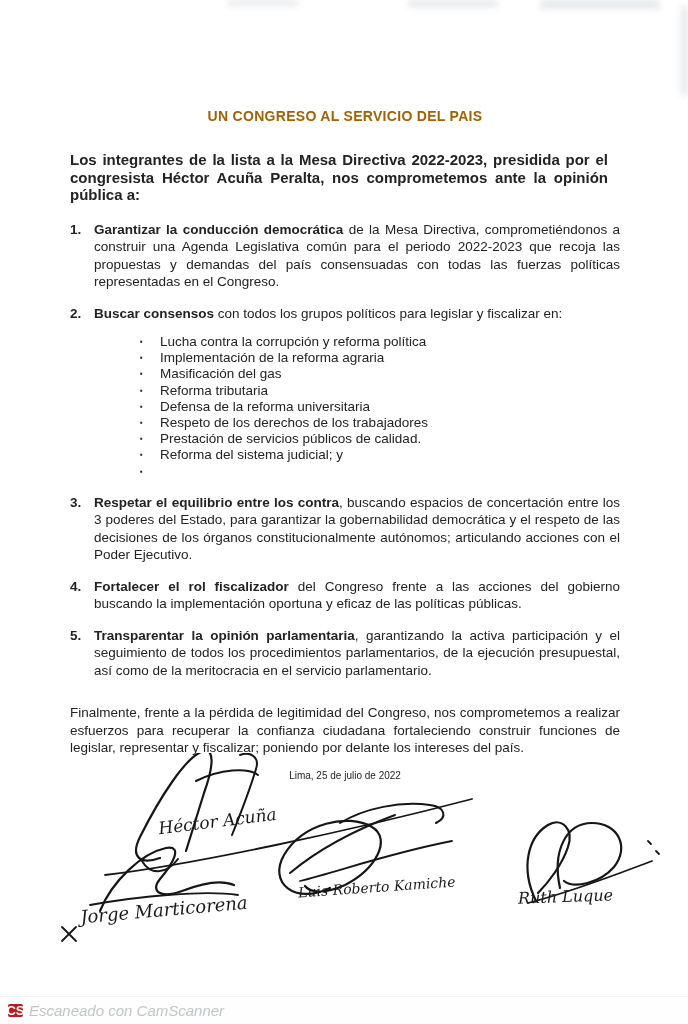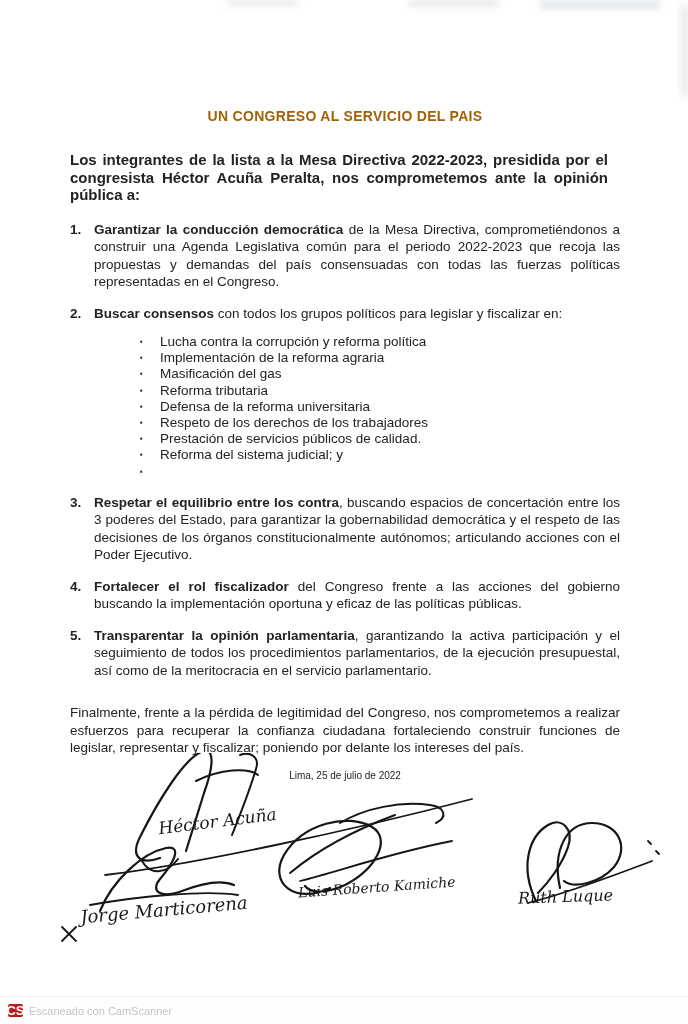--- a/index.html
+++ b/index.html
@@ -26,21 +26,21 @@
   .sig-svg path{fill:none;stroke:#161616;stroke-linecap:round;}
   .cap{position:absolute;font-family:"DejaVu Serif", cursive, serif;font-style:italic;color:#1a1a1a;white-space:nowrap;}
   .cap1{left:158px;top:58px;font-size:17px;transform:rotate(-7deg);}
   .cap2{left:80px;top:146px;font-size:18px;transform:rotate(-5deg);}
   .cap3{left:298px;top:126px;font-size:14px;transform:rotate(-4deg);}
   .cap4{left:518px;top:134px;font-size:16px;transform:rotate(-2deg);}
   .footer{position:absolute;left:0;bottom:0;width:100%;height:28px;display:flex;align-items:center;
           padding-left:8px;box-sizing:border-box;background:#fefefe;border-top:1px solid #f3f3f3;}
   .cs-badge{width:15px;height:13px;background:#b91c1c;color:#fff;font-size:13px;font-weight:bold;
             display:flex;align-items:center;justify-content:center;border-radius:2px;margin-right:6px;flex:none;}
-  .cs-text{color:#c0c5c7;font-size:11px;}
+  .cs-text{color:#c0c5c7;font-size:15px;font-style:italic;}
 </style>
 </head>
 <body>
 
 <div class="smudge" style="left:228px;top:0;width:70px;height:6px;"></div>
 <div class="smudge" style="left:408px;top:0;width:90px;height:7px;"></div>
 <div class="smudge" style="left:540px;top:0;width:120px;height:9px;"></div>
 <div class="smudge" style="left:681px;top:6px;width:7px;height:90px;"></div>
 
 <div class="page">

